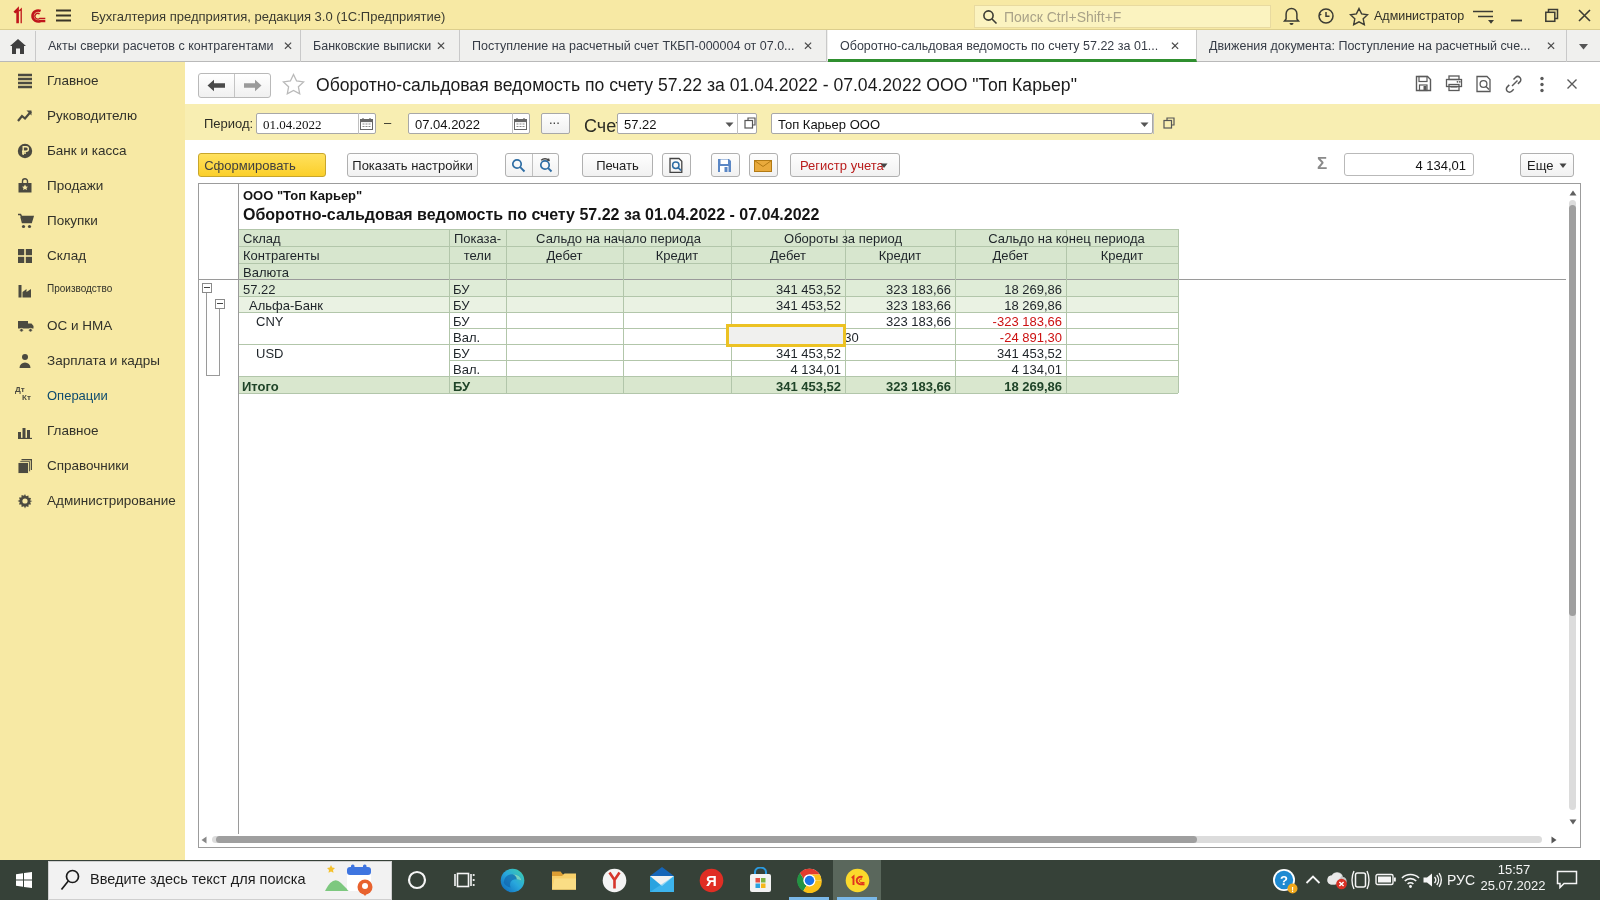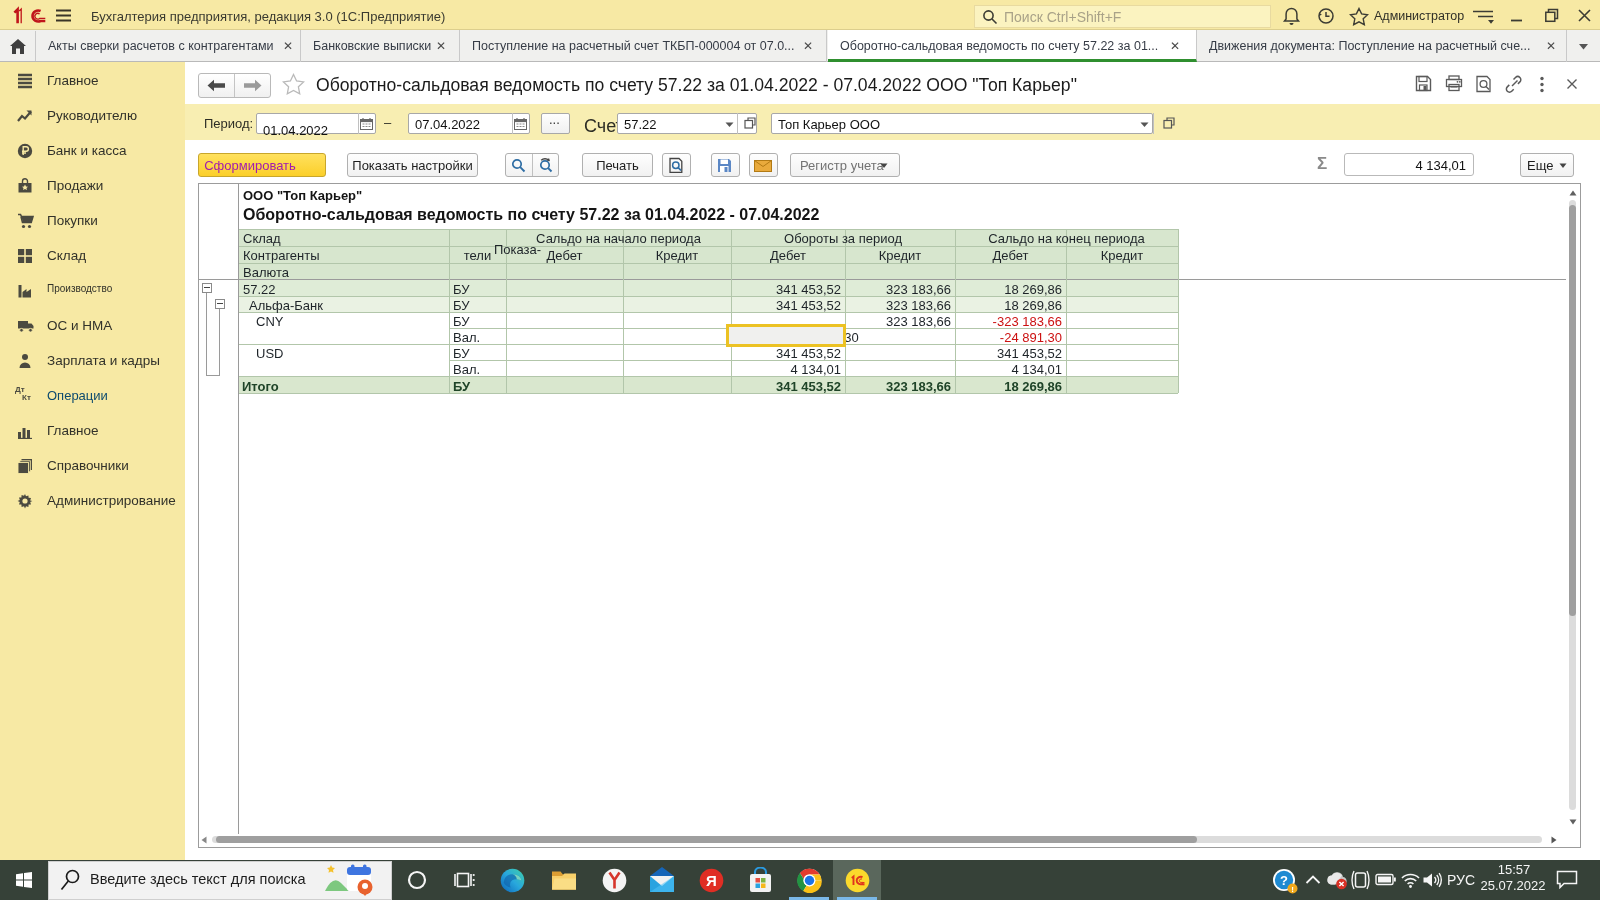--- a/index.html
+++ b/index.html
@@ -204,21 +204,21 @@
     <circle cx="3" cy="8.5" r="1.7" fill="#5a5a5a"></circle>
     <circle cx="3" cy="14.5" r="1.7" fill="#5a5a5a"></circle>
   </svg>
 <svg class="ab" style="left:1566px;top:78px;" width="12" height="12" viewBox="0 0 12 12">
     <path d="M1.5 1.5 L10.5 10.5 M10.5 1.5 L1.5 10.5" stroke="#5a5a5a" stroke-width="1.4"></path>
   </svg>
 
 <div class="ab" style="left:185px;top:104px;width:1415px;height:36px;background:#f8eeb2;"></div>
 <div class="txt" style="left:204px;top:116px;font-size:13px;color:#2d2d25;">Период:</div>
 <div class="ab" style="left:256px;top:113px;width:120px;height:21px;background:#fff;border:1px solid #a8a8a8;border-radius:2px;box-sizing:border-box;"></div>
-<div class="txt" style="left:263px;top:123px;font-size:13px;color:#111;">01.04.2022</div>
+<div class="txt" style="left:263px;top:117px;font-size:13px;color:#111;font-family:Liberation Serif, serif;">01.04.2022</div>
 <div class="ab" style="left:358px;top:113px;width:18px;height:21px;border-left:1px solid #c0c0c0;box-sizing:border-box;"></div>
 <svg class="ab" style="left:360px;top:118px;z-index:3;" width="13" height="12" viewBox="0 0 13 12">
     <rect x="0.5" y="1.5" width="12" height="10" stroke="#666" stroke-width="1" fill="none"></rect>
     <rect x="0.5" y="1.5" width="12" height="2.6" fill="#666"></rect>
     <path d="M3 0 v2 M10 0 v2" stroke="#666" stroke-width="1.2"></path>
     <path d="M2.5 6 h2 M5.5 6 h2 M8.5 6 h2 M2.5 8.5 h2 M5.5 8.5 h2 M8.5 8.5 h2" stroke="#888" stroke-width="1"></path>
   </svg>
 <div class="txt" style="left:384px;top:115px;font-size:13px;color:#2d2d25;">–</div>
 <svg class="ab" style="left:514px;top:118px;z-index:3;" width="13" height="12" viewBox="0 0 13 12">
     <rect x="0.5" y="1.5" width="12" height="10" stroke="#666" stroke-width="1" fill="none"></rect>
@@ -249,21 +249,21 @@
 <svg class="ab" style="left:1140px;top:122px;" width="9" height="6" viewBox="0 0 9 6">
     <path d="M0.5 0.5 l4 4.5 4 -4.5 Z" fill="#555"></path>
   </svg>
 <div class="ab" style="left:1153px;top:113px;width:1px;height:21px;background:#c0c0c0;"></div>
 <svg class="ab" style="left:1163px;top:117px;" width="12" height="12" viewBox="0 0 12 12">
     <rect x="1" y="3.5" width="7.5" height="7.5" stroke="#555" stroke-width="1.2" fill="none"></rect>
     <path d="M4 3.5 V1 H11 V8 H8.5" stroke="#555" stroke-width="1.2" fill="none"></path>
   </svg>
 
 <div class="ab" style="left:198px;top:153px;width:128px;height:24px;background:linear-gradient(#ffe15e,#fbcf2a);border:1px solid #c8a62c;border-radius:3px;box-sizing:border-box;"></div>
-<div class="txt" style="left:198px;top:158px;width:104px;text-align:center;font-size:13px;color:#a21caf;">Сформировать</div>
+<div class="txt" style="left:198px;top:158px;width:104px;text-align:center;font-size:13px;color:#404040;">Сформировать</div>
 <div class="ab" style="left:347px;top:153px;width:131px;height:24px;background:linear-gradient(#fefefe,#f1f1f1);border:1px solid #b0b0b0;border-radius:3px;box-sizing:border-box;"></div>
 <div class="txt" style="left:347px;top:158px;width:131px;text-align:center;font-size:13px;color:#1e1e1e;">Показать настройки</div>
 <div class="ab" style="left:505px;top:153px;width:54px;height:24px;background:linear-gradient(#fefefe,#f1f1f1);border:1px solid #b0b0b0;border-radius:3px;box-sizing:border-box;"></div>
 <div class="ab" style="left:532px;top:154px;width:1px;height:22px;background:#c0c0c0;"></div>
 <svg class="ab" style="left:511px;top:158px;" width="15" height="15" viewBox="0 0 15 15">
     <circle cx="6" cy="6" r="4.2" stroke="#2e6da4" stroke-width="1.7" fill="none"></circle>
     <path d="M9.2 9.2 L13.5 13.5" stroke="#2e6da4" stroke-width="1.9"></path>
   </svg>
 <svg class="ab" style="left:538px;top:157px;" width="17" height="16" viewBox="0 0 17 16">
     <circle cx="7" cy="8" r="4.2" stroke="#2e6da4" stroke-width="1.7" fill="none"></circle>
@@ -285,21 +285,21 @@
     <rect x="3.5" y="1.5" width="7.5" height="4.5" fill="#fff"></rect>
     <rect x="3" y="8" width="8.5" height="6" fill="#fff"></rect>
     <rect x="7.5" y="9" width="3" height="5" fill="#5b87c5"></rect>
   </svg>
 <div class="ab" style="left:749px;top:153px;width:29px;height:24px;background:linear-gradient(#fefefe,#f1f1f1);border:1px solid #b0b0b0;border-radius:3px;box-sizing:border-box;"></div>
 <svg class="ab" style="left:754px;top:160px;" width="18" height="12" viewBox="0 0 18 12">
     <rect x=".5" y=".5" width="17" height="11" fill="#e9aa3c" stroke="#b27a14" stroke-width="1"></rect>
     <path d="M.5 .5 L9 6.5 L17.5 .5" stroke="#b27a14" stroke-width="1" fill="none"></path>
   </svg>
 <div class="ab" style="left:790px;top:153px;width:110px;height:24px;background:linear-gradient(#fefefe,#f1f1f1);border:1px solid #b0b0b0;border-radius:3px;box-sizing:border-box;"></div>
-<div class="txt" style="left:800px;top:158px;font-size:13px;color:#737373;">Регистр учета</div>
+<div class="txt" style="left:800px;top:158px;font-size:13px;color:#b91c1c;">Регистр учета</div>
 <svg class="ab" style="left:880px;top:163px;" width="8" height="6" viewBox="0 0 8 6">
     <path d="M.5 .5 l3.5 4.5 3.5 -4.5 Z" fill="#444"></path>
   </svg>
 <div class="txt" style="left:1317px;top:154px;font-size:17px;font-weight:bold;color:#8a8a8a;">Σ</div>
 <div class="ab" style="left:1344px;top:153px;width:130px;height:23px;background:#fff;border:1px solid #b9b9b9;border-radius:3px;box-sizing:border-box;"></div>
 <div class="txt" style="left:1344px;top:158px;width:122px;text-align:right;font-size:13px;color:#111;">4 134,01</div>
 <div class="ab" style="left:1520px;top:153px;width:54px;height:24px;background:linear-gradient(#fefefe,#f1f1f1);border:1px solid #b0b0b0;border-radius:3px;box-sizing:border-box;"></div>
 <div class="txt" style="left:1527px;top:158px;font-size:13px;color:#1e1e1e;">Еще</div>
 <svg class="ab" style="left:1559px;top:163px;" width="8" height="6" viewBox="0 0 8 6">
     <path d="M.5 .5 l3.5 4.5 3.5 -4.5 Z" fill="#444"></path>
@@ -328,21 +328,21 @@
 <div class="ab" style="left:506px;top:229px;width:1px;height:164px;background:#b2c6aa;"></div>
 <div class="ab" style="left:623px;top:229px;width:1px;height:164px;background:#b2c6aa;"></div>
 <div class="ab" style="left:731px;top:229px;width:1px;height:164px;background:#b2c6aa;"></div>
 <div class="ab" style="left:845px;top:229px;width:1px;height:164px;background:#b2c6aa;"></div>
 <div class="ab" style="left:955px;top:229px;width:1px;height:164px;background:#b2c6aa;"></div>
 <div class="ab" style="left:1066px;top:229px;width:1px;height:164px;background:#b2c6aa;"></div>
 <div class="ab" style="left:1178px;top:229px;width:1px;height:164px;background:#b2c6aa;"></div>
 <div class="txt" style="left:243px;top:231px;font-size:13px;color:#1e2429;">Склад</div>
 <div class="txt" style="left:243px;top:248px;font-size:13px;color:#1e2429;">Контрагенты</div>
 <div class="txt" style="left:243px;top:265px;font-size:13px;color:#1e2429;">Валюта</div>
-<div class="txt" style="left:449px;top:242px;font-size:13px;color:#1e2429;width:57px;text-align:center;padding-left:40px;">Показа-</div>
+<div class="txt" style="left:449px;top:231px;font-size:13px;color:#1e2429;width:57px;text-align:center;">Показа-</div>
 <div class="txt" style="left:449px;top:248px;font-size:13px;color:#1e2429;width:57px;text-align:center;">тели</div>
 <div class="txt" style="left:506px;top:231px;font-size:13px;color:#1e2429;width:225px;text-align:center;">Сальдо на начало периода</div>
 <div class="txt" style="left:506px;top:248px;font-size:13px;color:#1e2429;width:117px;text-align:center;">Дебет</div>
 <div class="txt" style="left:623px;top:248px;font-size:13px;color:#1e2429;width:108px;text-align:center;">Кредит</div>
 <div class="txt" style="left:731px;top:231px;font-size:13px;color:#1e2429;width:224px;text-align:center;">Обороты за период</div>
 <div class="txt" style="left:731px;top:248px;font-size:13px;color:#1e2429;width:114px;text-align:center;">Дебет</div>
 <div class="txt" style="left:845px;top:248px;font-size:13px;color:#1e2429;width:110px;text-align:center;">Кредит</div>
 <div class="txt" style="left:955px;top:231px;font-size:13px;color:#1e2429;width:223px;text-align:center;">Сальдо на конец периода</div>
 <div class="txt" style="left:955px;top:248px;font-size:13px;color:#1e2429;width:111px;text-align:center;">Дебет</div>
 <div class="txt" style="left:1066px;top:248px;font-size:13px;color:#1e2429;width:112px;text-align:center;">Кредит</div>

